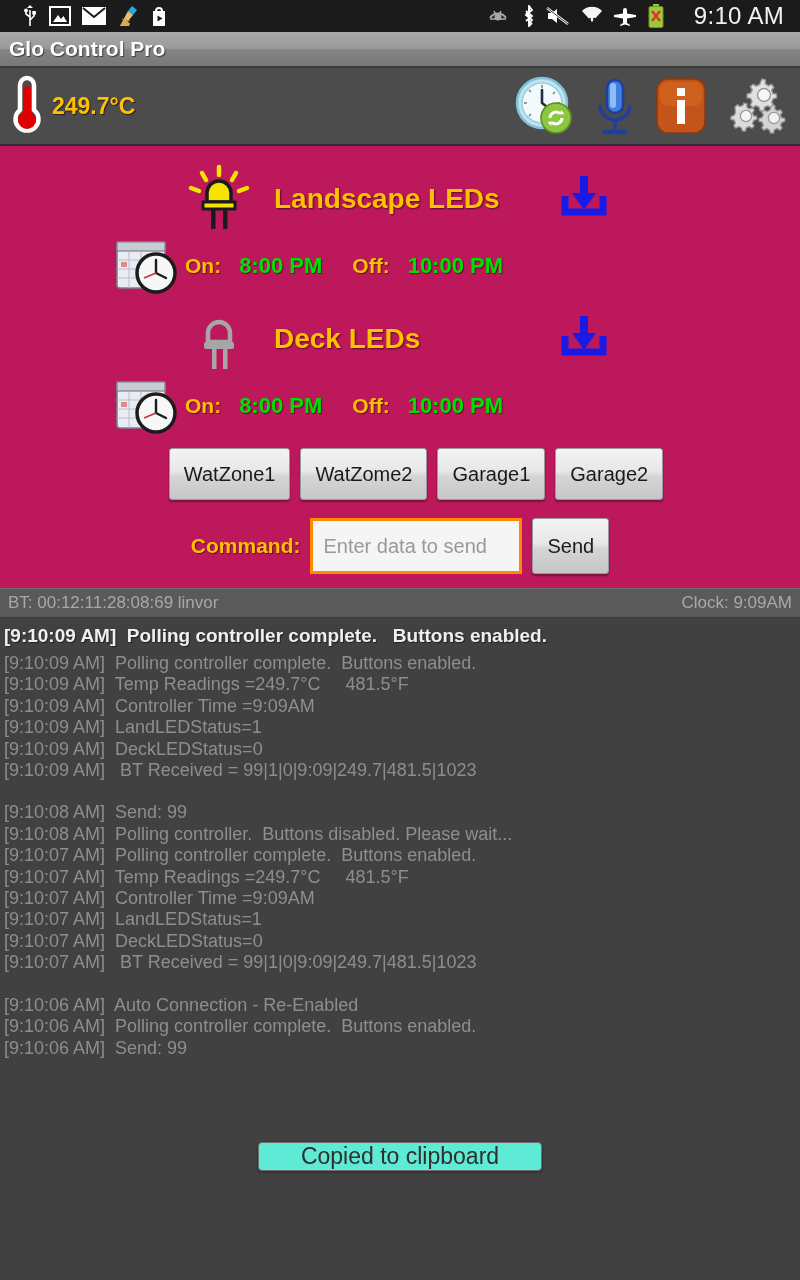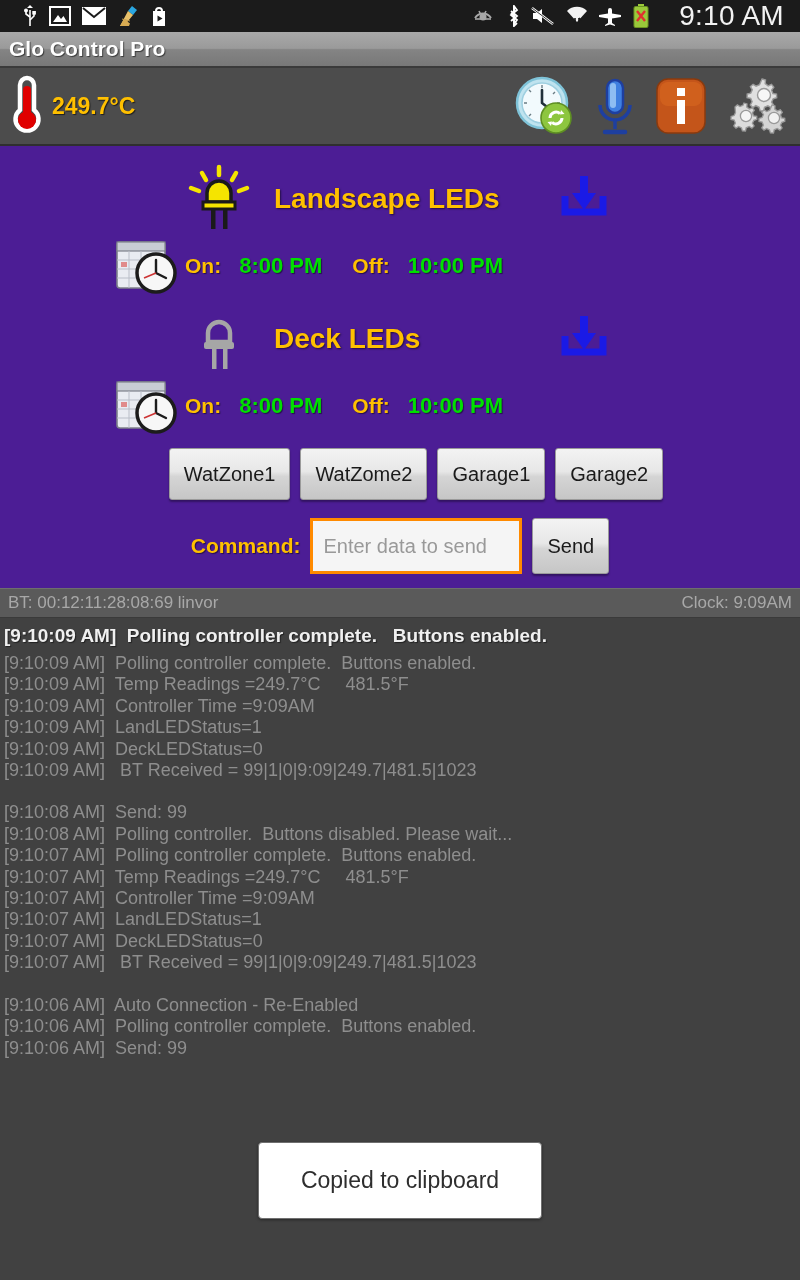--- a/index.html
+++ b/index.html
@@ -25,21 +25,21 @@
     background: #1b1b1b;
     display: flex;
     align-items: center;
     padding: 0 10px;
   }
   .sb-left  { display: flex; align-items: center; gap: 11px; padding-left: 12px; }
   .sb-right { display: flex; align-items: center; gap: 10px; margin-left: auto; padding-right: 6px; }
   .sb-ico { display: block; }
   .sb-clock {
     color: #f2f2f2;
-    font-size: 28px;
+    font-size: 24px;
     letter-spacing: 0.3px;
     margin-left: 20px;
     font-family: "Liberation Sans", sans-serif;
   }
 
   
   .titlebar {
     height: 36px;
     background: linear-gradient(to bottom, #a9a9a9 0%, #9a9a9a 48%, #848484 52%, #787878 100%);
     border-bottom: 2px solid #3a3a3a;
@@ -67,21 +67,21 @@
   .temp-val {
     color: #ffc000;
     font-size: 23px;
     font-weight: bold;
     text-shadow: 1px 1px 1px rgba(0,0,0,.6);
   }
   .ab-icons { margin-left: auto; display: flex; align-items: center; gap: 12px; }
   .ab-icons > * { cursor: pointer; }
 
   
-  .panel { background: #4c1d95; padding-top: 16px; }
+  .panel { background: #be185d; padding-top: 16px; }
 
   .led-block { margin-bottom: 6px; }
 
   .led-title-row {
     display: flex;
     align-items: center;
     padding-left: 186px;
     height: 74px;
   }
   .led-title {
@@ -218,26 +218,26 @@
 
   
   .toast-zone {
     position: absolute;
     left: 0; right: 0;
     top: 1142px;
     display: flex;
     justify-content: center;
   }
   .toast {
-    background: #ffffff;
+    background: #5eead4;
     border: 1px solid #6f6f6f;
     border-radius: 4px;
     color: #2e2e2e;
     font-size: 23px;
-    padding: 24px 42px;
+    padding: 0 42px;
     box-shadow: 0 1px 3px rgba(0,0,0,.4);
   }
 </style>
 </head>
 <body>
 
 <div id="app">
 
   <div class="statusbar">
     <div class="sb-left">

